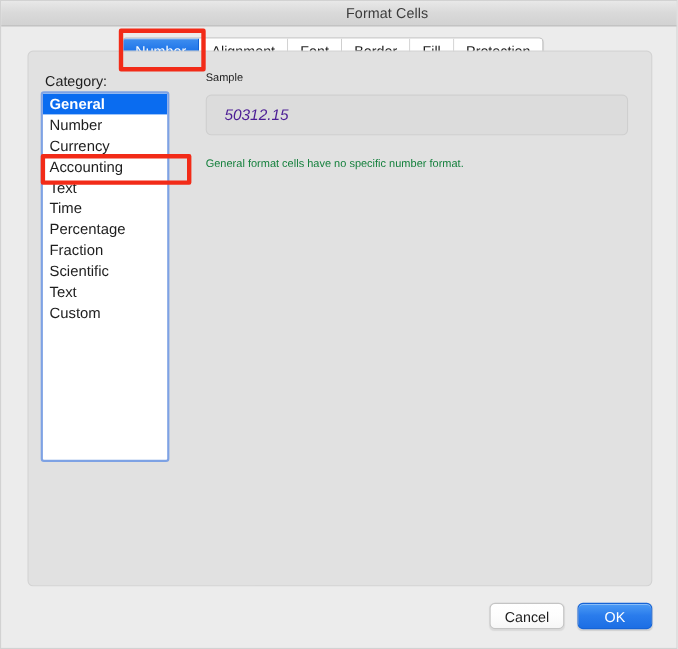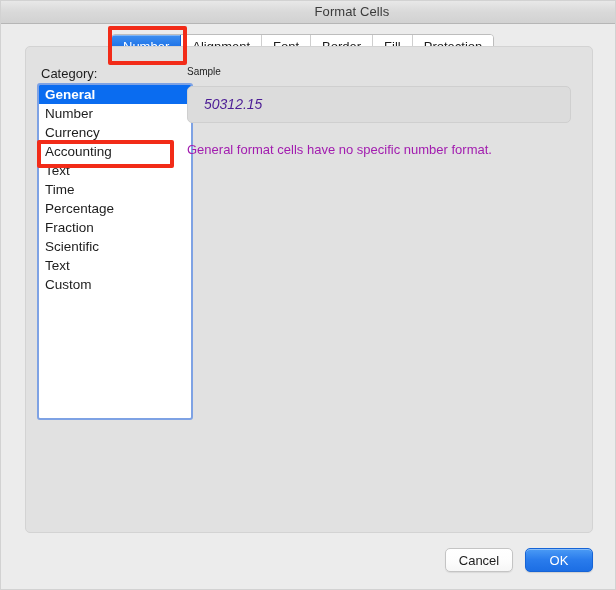--- a/index.html
+++ b/index.html
@@ -103,21 +103,21 @@
     left: 40px;
     top: 65px;
     font-size: 13px;
     color: #1d1d1d;
     text-align: center;
   }
   #category-list {
     position: absolute;
     left: 36px;
     top: 82px;
-    width: 156px;
+    width: 117px;
     height: 337px;
     background: #ffffff;
     border: 2px solid #7ea2e4;
     border-radius: 3px;
     box-sizing: border-box;
     overflow: hidden;
   }
   .cat-item {
     height: 19px;
     line-height: 19px;
@@ -159,22 +159,22 @@
     line-height: 35px;
     font-size: 14px;
     color: #4c1d95;
     font-style: italic;
   }
   #description {
     position: absolute;
     left: 186px;
     top: 140px;
     width: 390px;
-    font-size: 13px;
-    color: #a21caf;
+    font-size: 10px;
+    color: #15803d;
     line-height: 17px;
   }
 
   
   .btn {
     position: absolute;
     height: 24px;
     border-radius: 5px;
     font-size: 13px;
     display: flex;

